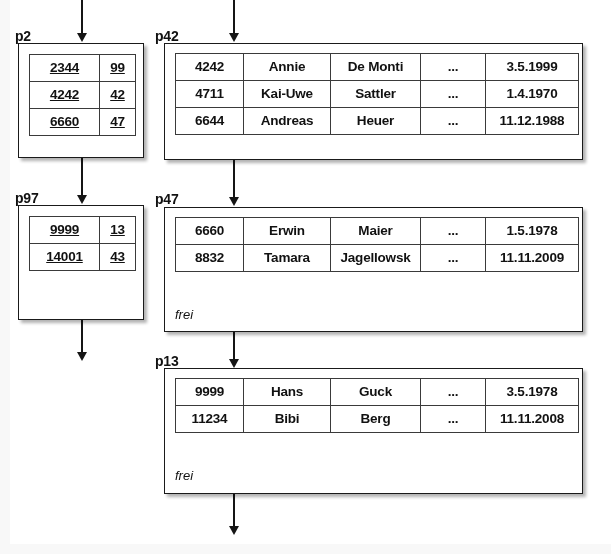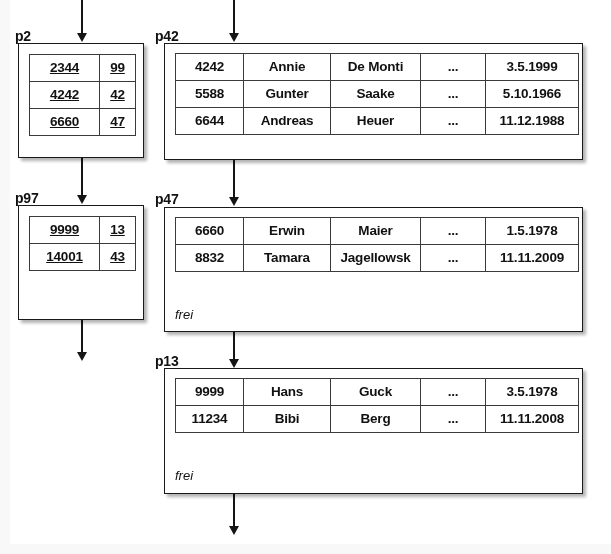--- a/index.html
+++ b/index.html
@@ -195,25 +195,25 @@
       </colgroup>
     <tbody>
       <tr>
         <td>4242</td>
         <td>Annie</td>
         <td>De Monti</td>
         <td>...</td>
         <td>3.5.1999</td>
       </tr>
       <tr>
-        <td>5588</td>
-        <td>Gunter</td>
-        <td>Saake</td>
-        <td>...</td>
-        <td>5.10.1966</td>
+        <td>4711</td>
+        <td>Kai-Uwe</td>
+        <td>Sattler</td>
+        <td>...</td>
+        <td>1.4.1970</td>
       </tr>
       <tr>
         <td>6644</td>
         <td>Andreas</td>
         <td>Heuer</td>
         <td>...</td>
         <td>11.12.1988</td>
       </tr>
     </tbody>
   </table>

